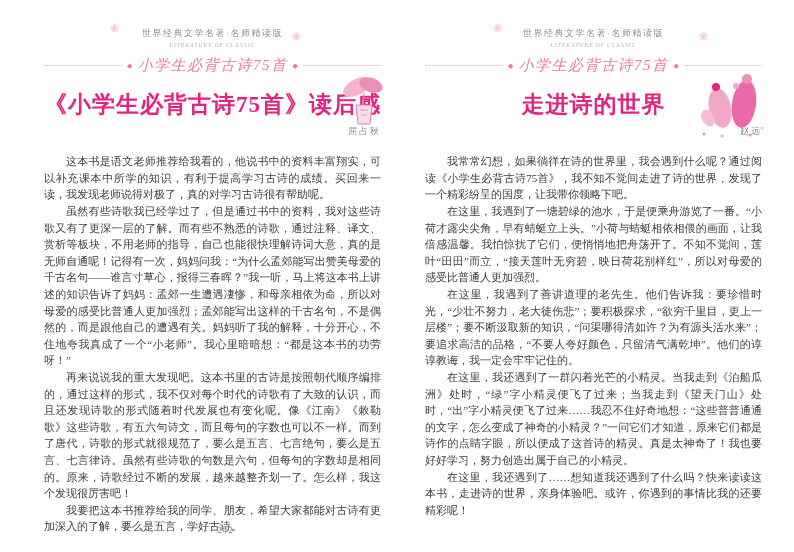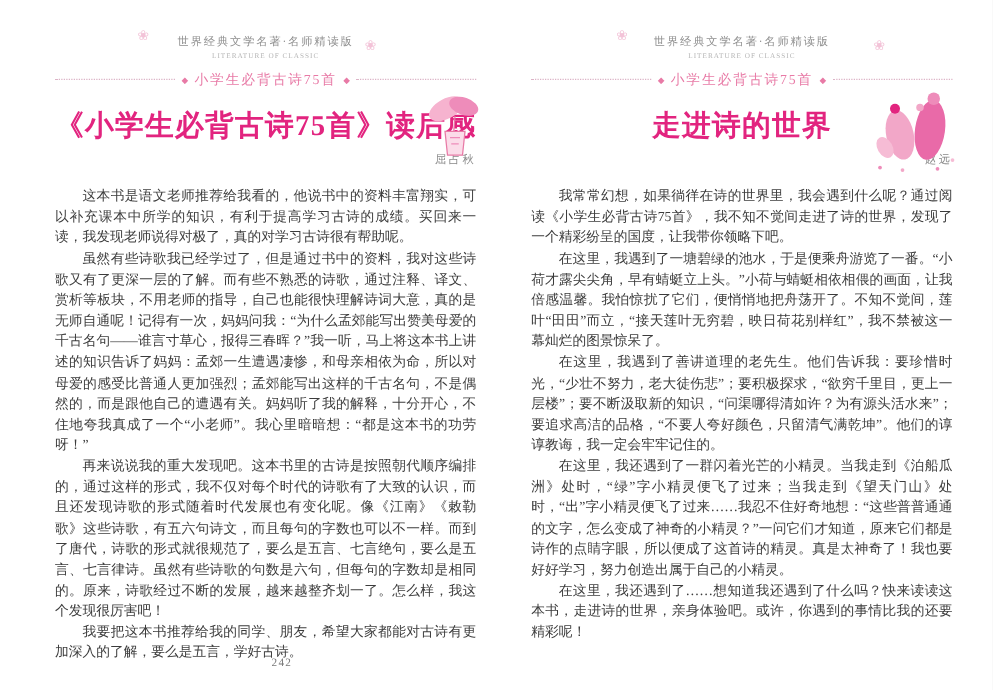--- a/index.html
+++ b/index.html
@@ -11,21 +11,21 @@
   .page { width:397px; height:552px; position:relative; box-sizing:border-box; }
   .page.left  { padding:0 16px 0 44px; }
   .page.right { padding:0 32px 0 28px; }
 
   .page-header { margin-top:27px; text-align:center; position:relative; }
   .series-title { font-size:9px; color:#8f8f8f; letter-spacing:1.5px; }
   .series-subtitle { font-size:7px; color:#b5b5b5; letter-spacing:1px; margin-top:1px; transform:scale(0.82); }
 
   .band { margin-top:7px; display:flex; align-items:center; gap:5px; }
   .band-line { flex:1; border-top:1.5px dotted #dcb3c6; height:0; }
-  .band-label { color:#e87aa6; font-size:11px; letter-spacing:1.5px; white-space:nowrap; }
+  .band-label { color:#e87aa6; font-size:15px; letter-spacing:1.5px; white-space:nowrap;font-style:italic; }
   .band-marker { color:#e87aa6; font-size:7px; }
 
   .title { margin-top:17px; text-align:center; color:#e2247f; font-weight:bold;
            font-size:23px; letter-spacing:1px; line-height:1.1; }
   .author { text-align:right; font-size:9px; color:#8a8a8a; margin-top:8px; letter-spacing:2px; }
 
   .body { margin-top:15px; font-size:11px; line-height:16.6px; color:#3c3c3c;
           text-align:justify; text-justify:inter-ideograph; }
   .body p { margin:0; text-indent:2em; }
 
@@ -110,21 +110,21 @@
       <circle cx="55" cy="13" r="5" fill="#ee8cba"></circle>
       <circle cx="44" cy="20" r="3" fill="#f2a7c8"></circle>
       <circle cx="12" cy="68" r="1.5" fill="#ee8cba"></circle>
       <circle cx="30" cy="70" r="1.5" fill="#f2a7c8"></circle>
       <circle cx="58" cy="69" r="1.5" fill="#ee8cba"></circle>
       <circle cx="70" cy="62" r="1.5" fill="#f6bcd5"></circle>
     </svg>
 
     <div class="body">
       <p>我常常幻想，如果徜徉在诗的世界里，我会遇到什么呢？通过阅读《小学生必背古诗75首》，我不知不觉间走进了诗的世界，发现了一个精彩纷呈的国度，让我带你领略下吧。</p>
-      <p>在这里，我遇到了一塘碧绿的池水，于是便乘舟游览了一番。“小荷才露尖尖角，早有蜻蜓立上头。”小荷与蜻蜓相依相偎的画面，让我倍感温馨。我怕惊扰了它们，便悄悄地把舟荡开了。不知不觉间，莲叶“田田”而立，“接天莲叶无穷碧，映日荷花别样红”，我不禁被这一幕灿烂的图景惊呆了。</p>
+      <p>在这里，我遇到了一塘碧绿的池水，于是便乘舟游览了一番。“小荷才露尖尖角，早有蜻蜓立上头。”小荷与蜻蜓相依相偎的画面，让我倍感温馨。我怕惊扰了它们，便悄悄地把舟荡开了。不知不觉间，莲叶“田田”而立，“接天莲叶无穷碧，映日荷花别样红”，所以对母爱的感受比普通人更加强烈。</p>
       <p>在这里，我遇到了善讲道理的老先生。他们告诉我：要珍惜时光，“少壮不努力，老大徒伤悲”；要积极探求，“欲穷千里目，更上一层楼”；要不断汲取新的知识，“问渠哪得清如许？为有源头活水来”；要追求高洁的品格，“不要人夸好颜色，只留清气满乾坤”。他们的谆谆教诲，我一定会牢牢记住的。</p>
       <p>在这里，我还遇到了一群闪着光芒的小精灵。当我走到《泊船瓜洲》处时，“绿”字小精灵便飞了过来；当我走到《望天门山》处时，“出”字小精灵便飞了过来……我忍不住好奇地想：“这些普普通通的文字，怎么变成了神奇的小精灵？”一问它们才知道，原来它们都是诗作的点睛字眼，所以便成了这首诗的精灵。真是太神奇了！我也要好好学习，努力创造出属于自己的小精灵。</p>
       <p>在这里，我还遇到了……想知道我还遇到了什么吗？快来读读这本书，走进诗的世界，亲身体验吧。或许，你遇到的事情比我的还要精彩呢！</p>
     </div>
 
   </div>
 
 </div>
 
 </body></html>

